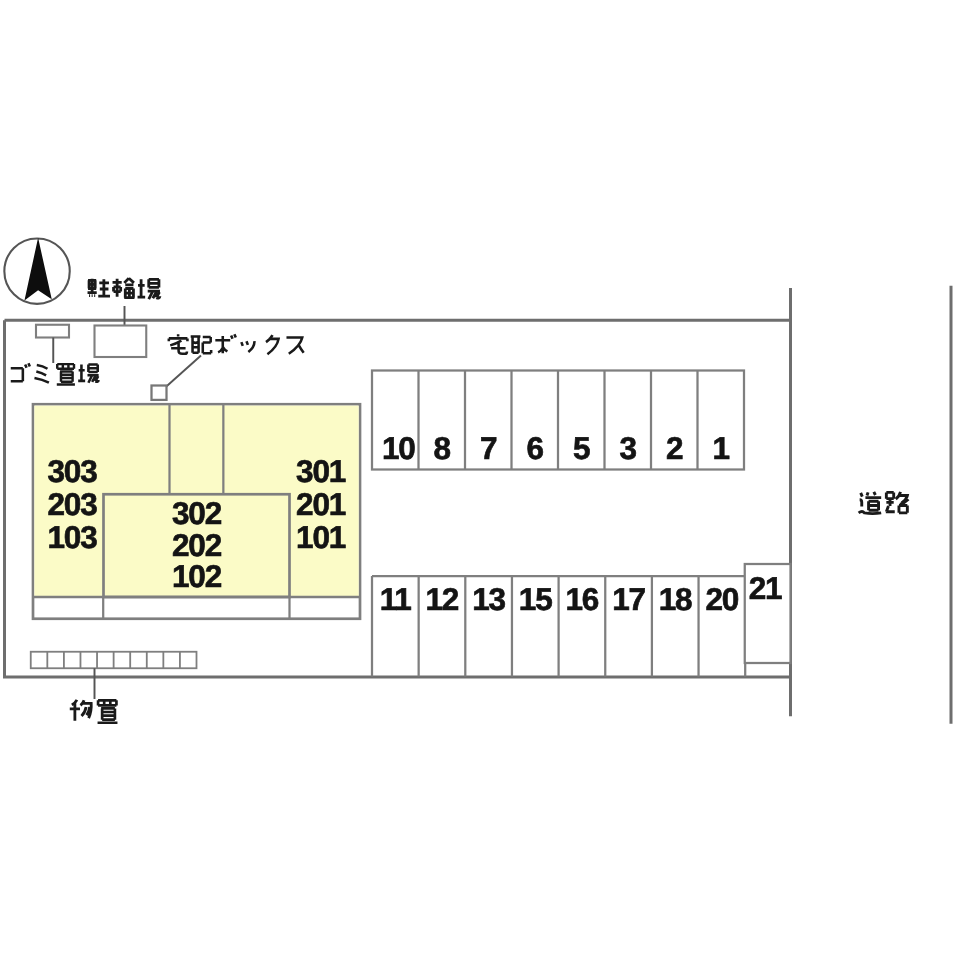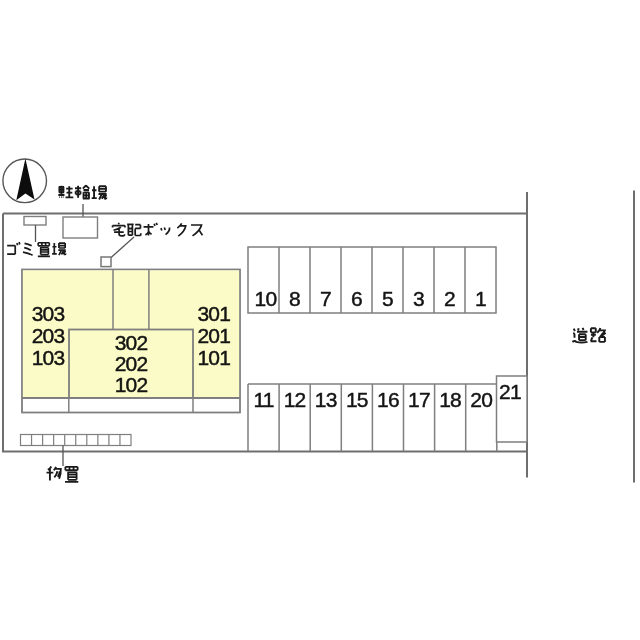--- a/index.html
+++ b/index.html
@@ -1,17 +1,17 @@
 <!DOCTYPE html>
 <html><head>
 <meta charset="utf-8">
 <style>
 html,body{margin:0;padding:0;background:#ffffff;}
 #page{position:relative;width:636px;height:640px;background:#ffffff;overflow:hidden;
- font-family:"Liberation Sans", sans-serif;}
+ font-family:"Liberation Sans", sans-serif;font-weight:bold;}
 svg{position:absolute;left:0;top:0;}
 .num{font-family:"Liberation Sans", sans-serif;font-size:21px;fill:#141414;letter-spacing:-0.8px;stroke:#141414;stroke-width:0.45px;}
 </style>
 </head>
 <body>
 <div id="page">
 <svg width="640" height="640" viewBox="0 0 640 640">
 <defs>
 
 <g id="g_chu" stroke="#1a1a1a" stroke-width="11" fill="none">

